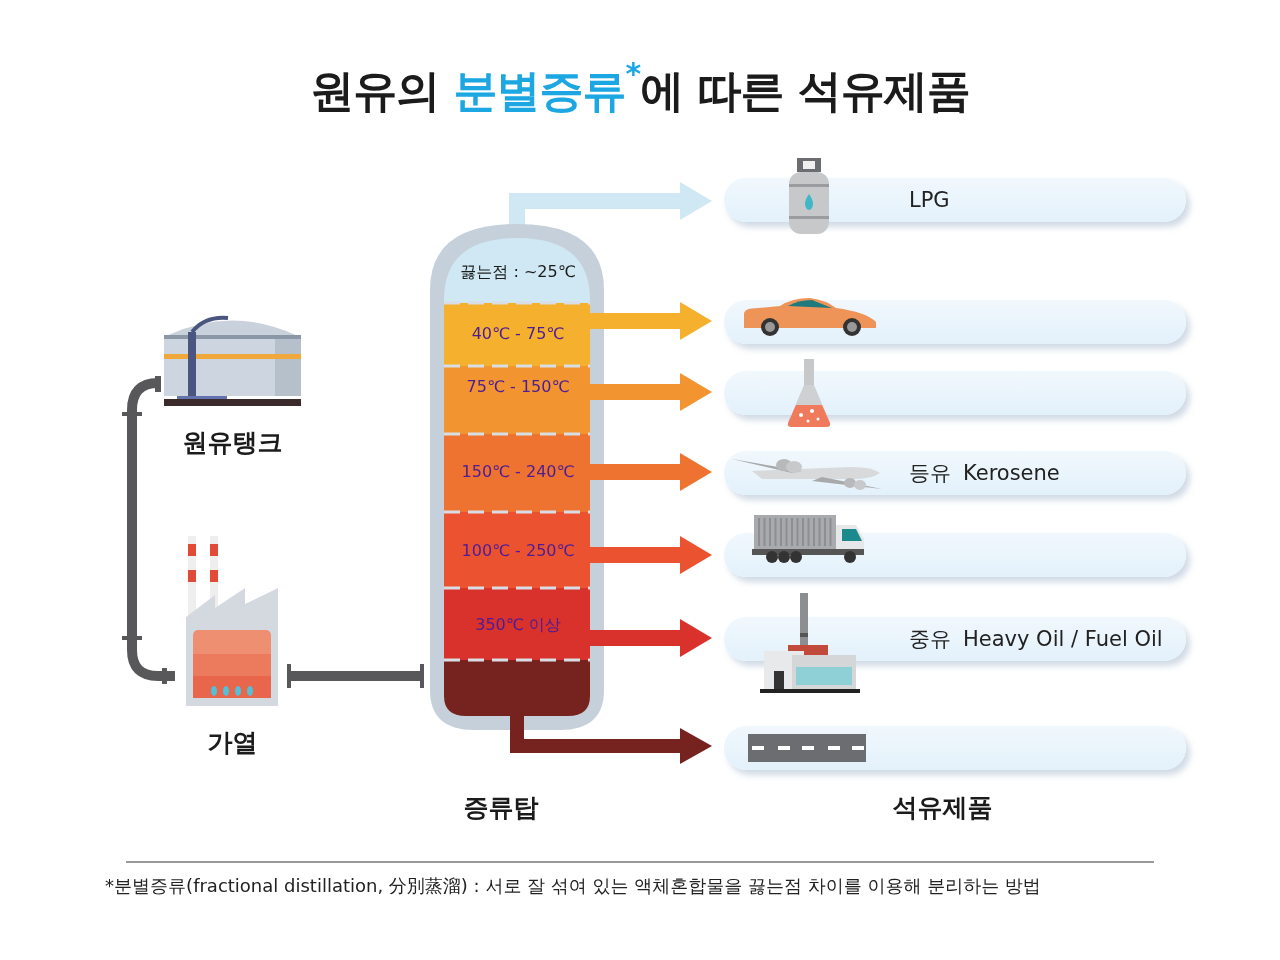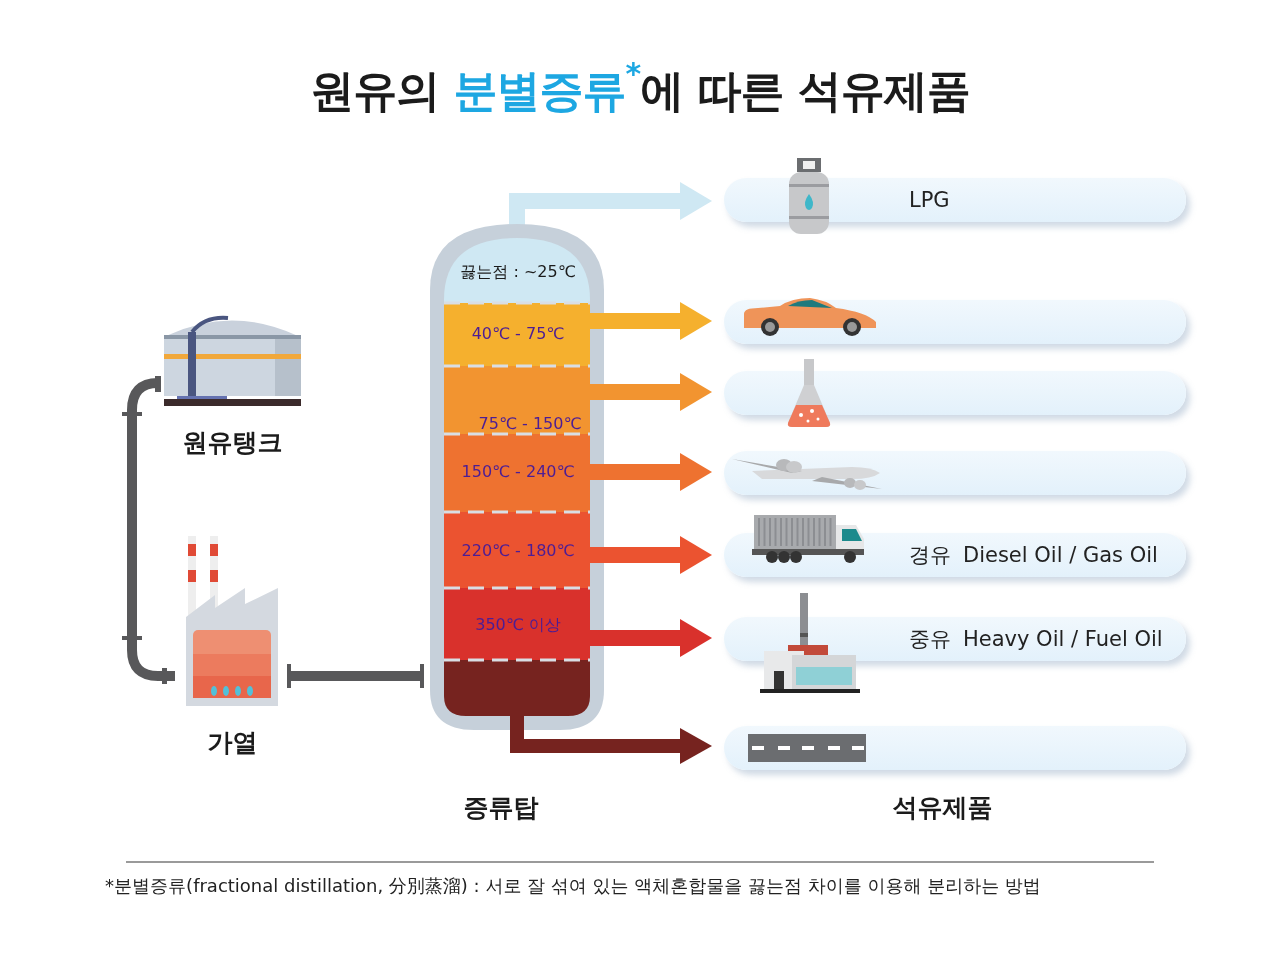--- a/index.html
+++ b/index.html
@@ -108,23 +108,23 @@
       <polygon points="680,619 712,638 680,657" fill="#d9312c"></polygon>
     </g>
 
   <path d="M 517 714 L 517 746 L 682 746" stroke="#76231f" stroke-width="14" fill="none"></path>
   <polygon points="680,728 712,746 680,764" fill="#76231f"></polygon>
 </svg>
 
 <div class="abs band-text" style="top:262px;color:#1b1b1b;">끓는점 : ~25℃</div>
 <div id="band-labels">
     <div class="abs band-text" style="top: 324px;">40℃ - 75℃</div>
-    <div class="abs band-text" style="top: 414px; padding-left: 12px;">75℃ - 150℃</div>
+    <div class="abs band-text" style="top: 377px;">75℃ - 150℃</div>
     <div class="abs band-text" style="top: 462px;">150℃ - 240℃</div>
-    <div class="abs band-text" style="top: 541px;">220℃ - 180℃</div>
+    <div class="abs band-text" style="top: 541px;">100℃ - 250℃</div>
     <div class="abs band-text" style="top: 615px;">350℃ 이상</div>
   </div>
 
 <div class="abs label-bold" style="left:160px;width:145px;top:426px;">원유탱크</div>
 <div class="abs label-bold" style="left:160px;width:145px;top:726px;">가열</div>
 <div class="abs label-bold" style="left:428px;width:146px;top:791px;">증류탑</div>
 <div class="abs label-bold" style="left:860px;width:165px;top:791px;">석유제품</div>
 
 <div id="products">
     <div class="abs product" style="top: 178px;">
@@ -162,20 +162,21 @@
     <div class="abs product" style="top: 451px;">
       <div class="product-icon" style="left: 8px; top: 2px;"><svg width="155" height="40" viewBox="0 0 155 40">
           <path d="M20 18 L120 14 Q140 14 148 20 Q140 26 120 26 L30 26 Z" fill="#d8d9db"></path>
           <path d="M0 6 L70 18 L60 20 Z" fill="#a8a9ab"></path>
           <path d="M90 24 L150 36 L80 28 Z" fill="#a8a9ab"></path>
           <ellipse cx="52" cy="12" rx="8" ry="6" fill="#b8b9bb"></ellipse>
           <ellipse cx="62" cy="14" rx="8" ry="6" fill="#c8c9cb"></ellipse>
           <ellipse cx="118" cy="30" rx="6" ry="5" fill="#b8b9bb"></ellipse>
           <ellipse cx="128" cy="32" rx="6" ry="5" fill="#c8c9cb"></ellipse>
         </svg></div>
+      <div class="product-text"><span class="ko">등유</span><span>Kerosene</span></div>
     </div>
     <div class="abs product" style="top: 533px;">
       <div class="product-icon" style="left: 28px; top: -18px;"><svg width="115" height="50" viewBox="0 0 115 50">
           <rect x="2" y="0" width="82" height="34" fill="#a8aaad"></rect>
           <g stroke="#8c8e92" stroke-width="2">
             <line x1="7" y1="3" x2="7" y2="31"></line>
             <line x1="12.5" y1="3" x2="12.5" y2="31"></line>
             <line x1="18" y1="3" x2="18" y2="31"></line>
             <line x1="23.5" y1="3" x2="23.5" y2="31"></line>
             <line x1="29" y1="3" x2="29" y2="31"></line>
@@ -190,21 +191,20 @@
             <line x1="78.5" y1="3" x2="78.5" y2="31"></line>
           </g>
           <path d="M84 10 L104 10 L112 24 L112 38 L84 38 Z" fill="#e6e7e8"></path>
           <path d="M90 14 L104 14 L110 26 L90 26 Z" fill="#1c8a8c"></path>
           <rect x="0" y="34" width="112" height="6" fill="#555"></rect>
           <circle cx="20" cy="42" r="6" fill="#333"></circle>
           <circle cx="32" cy="42" r="6" fill="#333"></circle>
           <circle cx="44" cy="42" r="6" fill="#333"></circle>
           <circle cx="98" cy="42" r="6" fill="#333"></circle>
         </svg></div>
-      <div class="product-text"><span class="ko">경유</span><span>Diesel Oil / Gas Oil</span></div>
     </div>
     <div class="abs product" style="top: 617px;">
       <div class="product-icon" style="left: 36px; top: -24px;"><svg width="100" height="100" viewBox="0 0 100 100">
           <rect x="40" y="0" width="8" height="56" fill="#8c8e92"></rect>
           <rect x="40" y="40" width="8" height="4" fill="#555"></rect>
           <rect x="28" y="52" width="40" height="10" fill="#c24a3a"></rect>
           <rect x="4" y="58" width="40" height="38" fill="#e8e9ea"></rect>
           <rect x="32" y="62" width="64" height="34" fill="#d4d6d8"></rect>
           <rect x="36" y="74" width="56" height="18" fill="#8fd0d6"></rect>
           <rect x="14" y="78" width="10" height="18" fill="#333"></rect>

